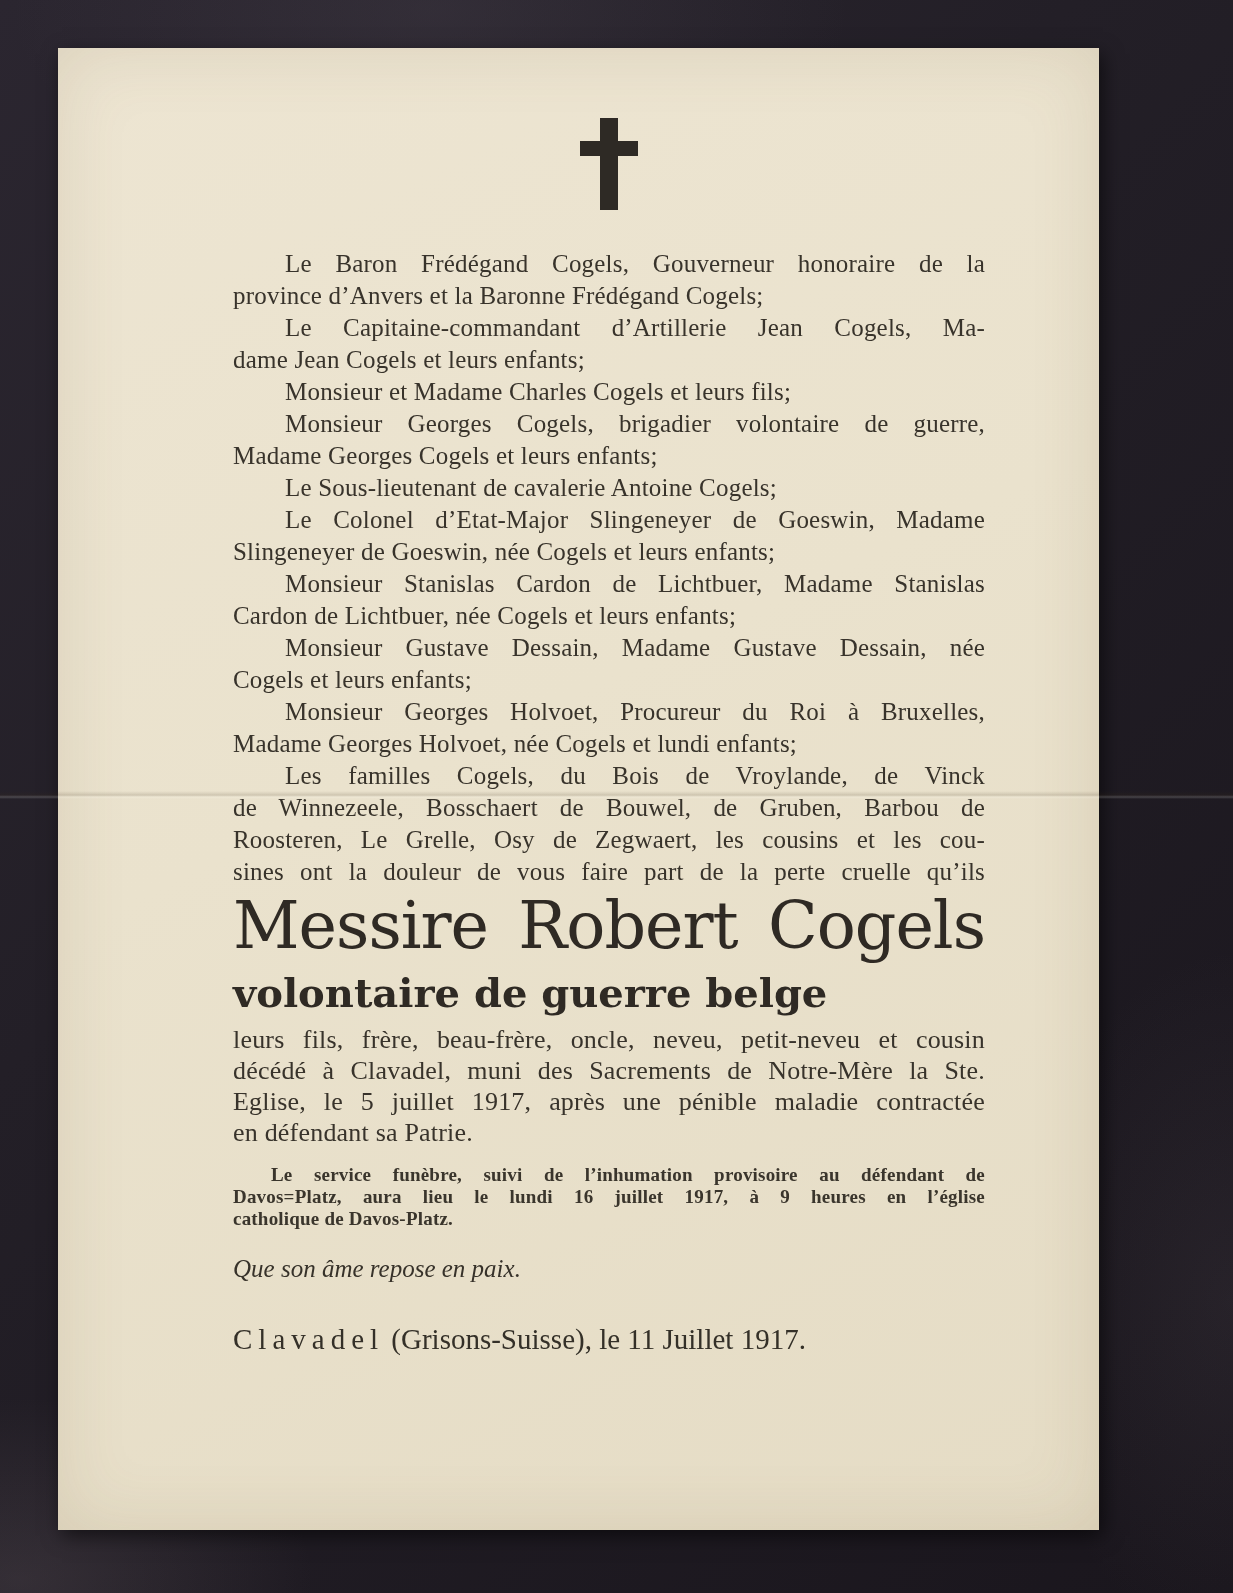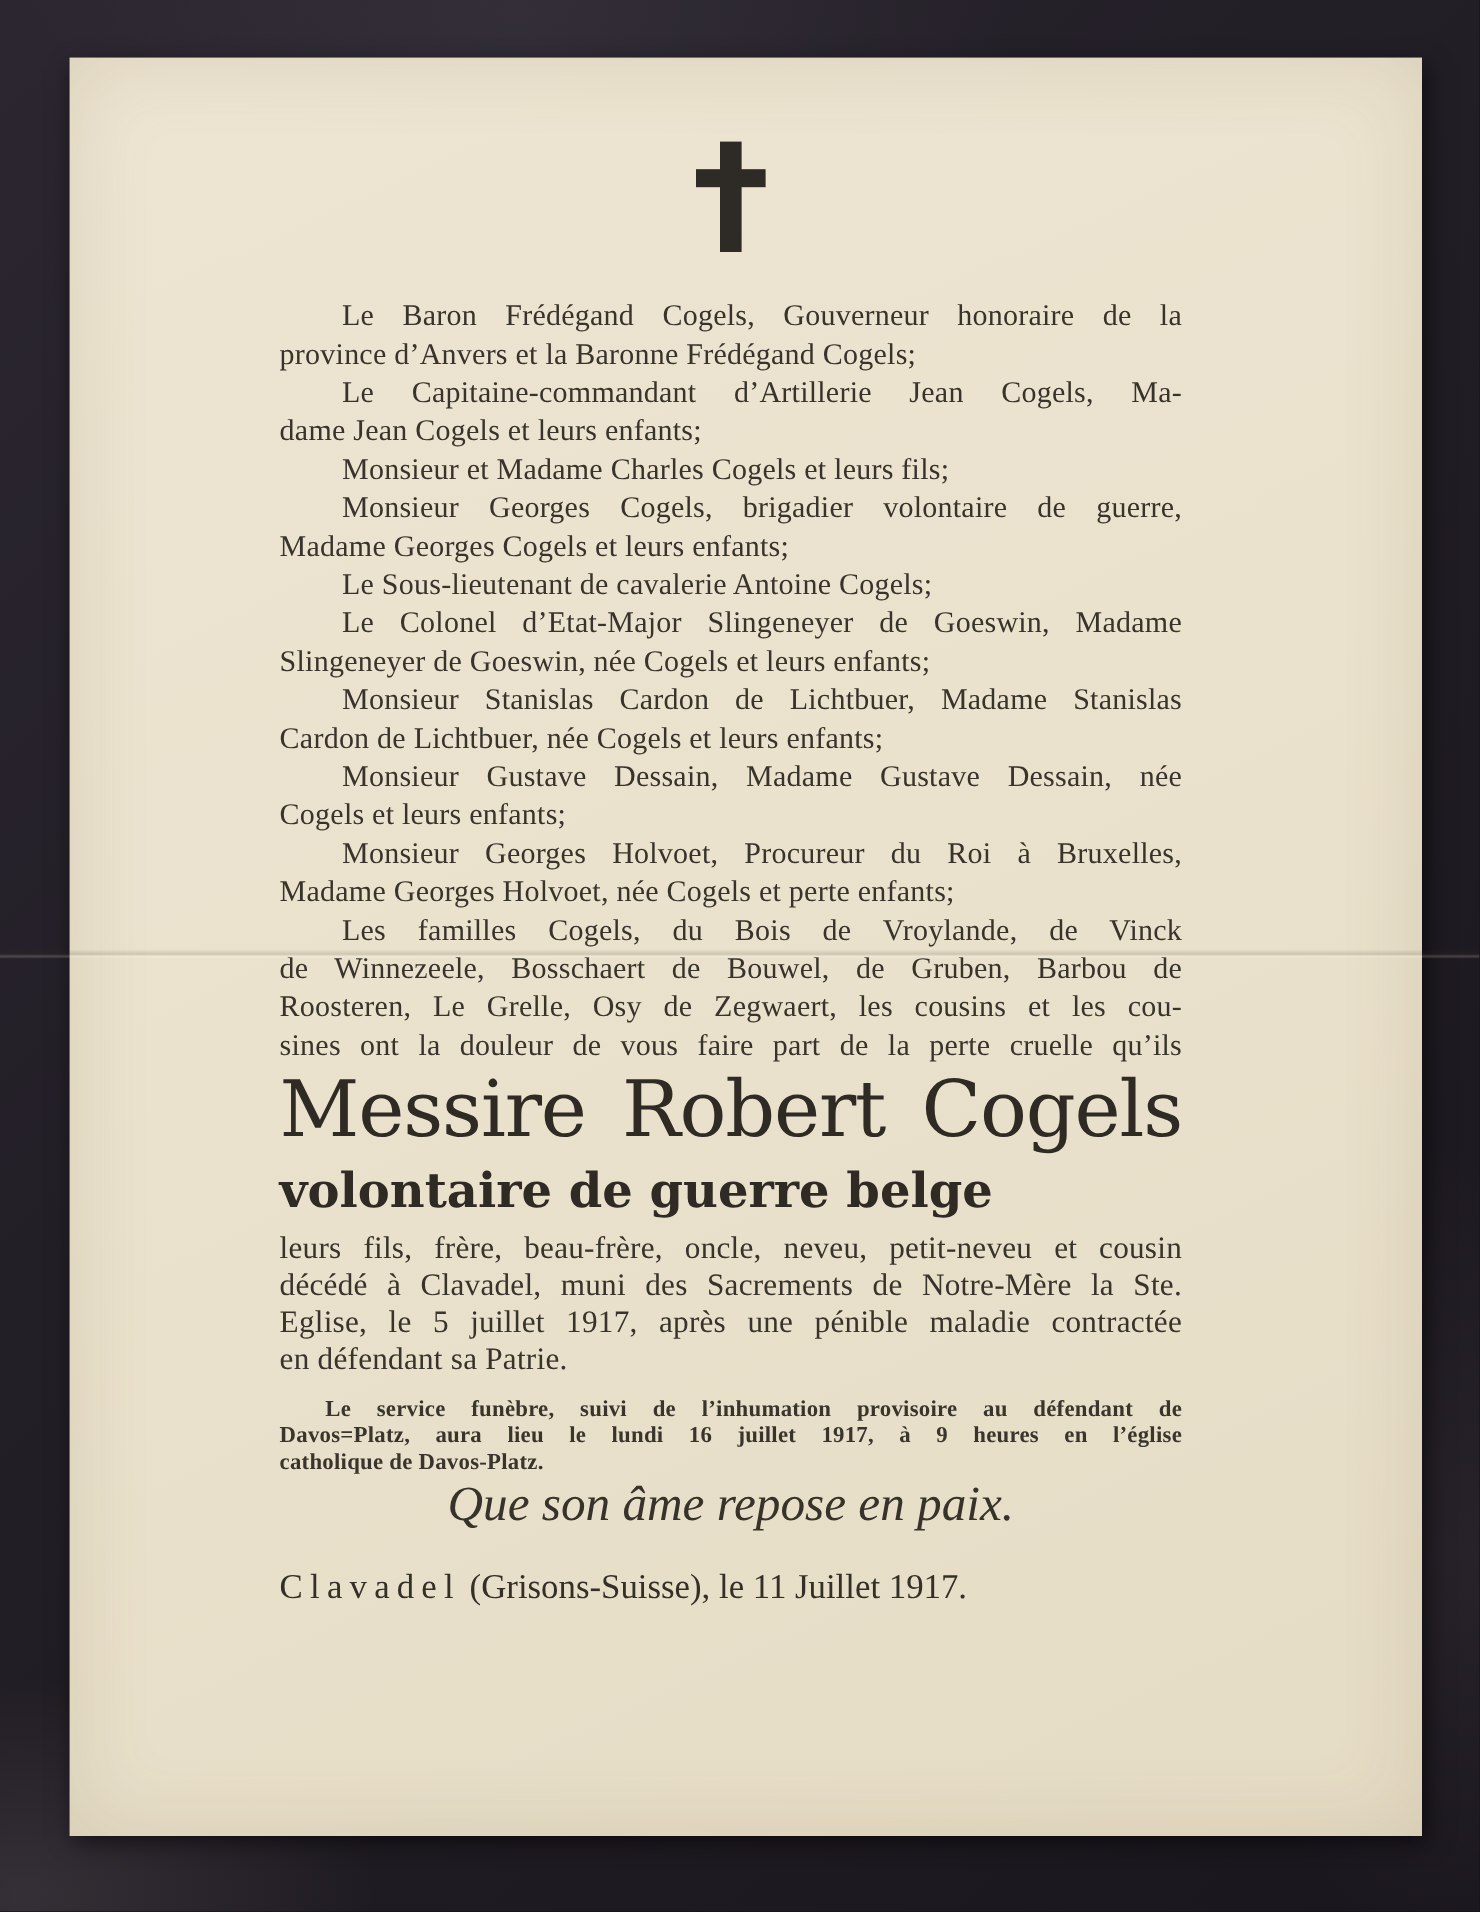--- a/index.html
+++ b/index.html
@@ -3,21 +3,21 @@
 <meta charset="utf-8">
 <style>
   html,body{margin:0;padding:0;background:#16131a;}
   .page{position:relative;width:1233px;height:1593px;overflow:hidden;
     background:
       radial-gradient(ellipse 420px 260px at 20px 1580px, rgba(125,112,118,.22), transparent 70%),
       radial-gradient(ellipse 600px 300px at 430px 10px, rgba(110,102,114,.16), transparent 70%),
       radial-gradient(ellipse 300px 500px at 1230px 1300px, rgba(110,100,108,.14), transparent 70%),
       linear-gradient(135deg,#2b2630 0%,#231f27 38%,#1a161d 100%);
     font-family:"Liberation Serif","DejaVu Serif",serif;}
-  .paper{position:absolute;left:58px;top:48px;width:1127px;height:1482px;
+  .paper{position:absolute;left:58px;top:48px;width:1041px;height:1482px;
     background:linear-gradient(155deg,#ede5d2 0%,#eae2cd 45%,#e5dcc5 100%);
     box-shadow:inset 0 0 70px rgba(110,90,55,.14), 4px 6px 18px rgba(0,0,0,.55);
     color:#38332b;}
   .crease{position:absolute;left:0;top:791px;width:1233px;height:8px;pointer-events:none;
     background:linear-gradient(180deg,transparent 0%,rgba(60,45,25,.10) 35%,rgba(60,45,25,.16) 50%,rgba(255,255,245,.18) 75%,transparent 100%);}
   .col{position:absolute;left:175px;top:0;width:752px;}
   .cross-row{margin-top:70px;height:92px;display:flex;justify-content:center;}
   .cross{position:relative;width:58px;height:92px;}
   .cross .v{position:absolute;left:20px;top:0;width:18px;height:92px;background:#2e2a25;}
   .cross .h{position:absolute;left:0;top:23px;width:58px;height:15px;background:#2e2a25;}
@@ -30,21 +30,21 @@
   .headline{margin-top:6px;font-family:"DejaVu Serif","Liberation Serif",serif;font-weight:normal;
     font-size:65px;line-height:64px;letter-spacing:-1px;color:#2f2a24;
     text-align:justify;text-align-last:justify;}
   .subhead{margin-top:12px;font-family:"DejaVu Serif","Liberation Serif",serif;font-weight:bold;
     font-size:40px;line-height:46px;text-align:left;color:#2f2a24;}
   .desc{margin-top:8px;}
   .desc .line{line-height:31px;font-size:26px;}
   .service{margin-top:16px;}
   .service .line{font-size:19px;line-height:22px;font-weight:bold;color:#3a352c;letter-spacing:.2px;}
   .service .par.indent > .line:first-child{text-indent:38px;}
-  .epitaph{margin-top:4px;text-align:center;font-style:italic;font-size:41px;line-height:38px;color:#37322a;}
+  .epitaph{margin-top:20px;font-style:italic;font-size:25px;line-height:38px;color:#37322a;}
   .dateline{margin-top:32px;font-size:29px;line-height:38px;color:#343028;}
   .place{letter-spacing:6px;}
 </style>
 </head>
 <body>
 
 <div class="page">
   <div class="paper">
     <div class="col">
 
@@ -81,21 +81,21 @@
           <div class="par indent">
             <div class="line">Monsieur Stanislas Cardon de Lichtbuer, Madame Stanislas</div>
             <div class="line last">Cardon de Lichtbuer, née Cogels et leurs enfants;</div>
           </div>
           <div class="par indent">
             <div class="line">Monsieur Gustave Dessain, Madame Gustave Dessain, née</div>
             <div class="line last">Cogels et leurs enfants;</div>
           </div>
           <div class="par indent">
             <div class="line">Monsieur Georges Holvoet, Procureur du Roi à Bruxelles,</div>
-            <div class="line last">Madame Georges Holvoet, née Cogels et perte enfants;</div>
+            <div class="line last">Madame Georges Holvoet, née Cogels et lundi enfants;</div>
           </div>
           <div class="par indent">
             <div class="line">Les familles Cogels, du Bois de Vroylande, de Vinck</div>
             <div class="line">de Winnezeele, Bosschaert de Bouwel, de Gruben, Barbou de</div>
             <div class="line">Roosteren, Le Grelle, Osy de Zegwaert, les cousins et les cou-</div>
             <div class="line">sines ont la douleur de vous faire part de la perte cruelle qu’ils</div>
           </div>
         </div>
 
       <div class="headline">Messire Robert Cogels</div>

